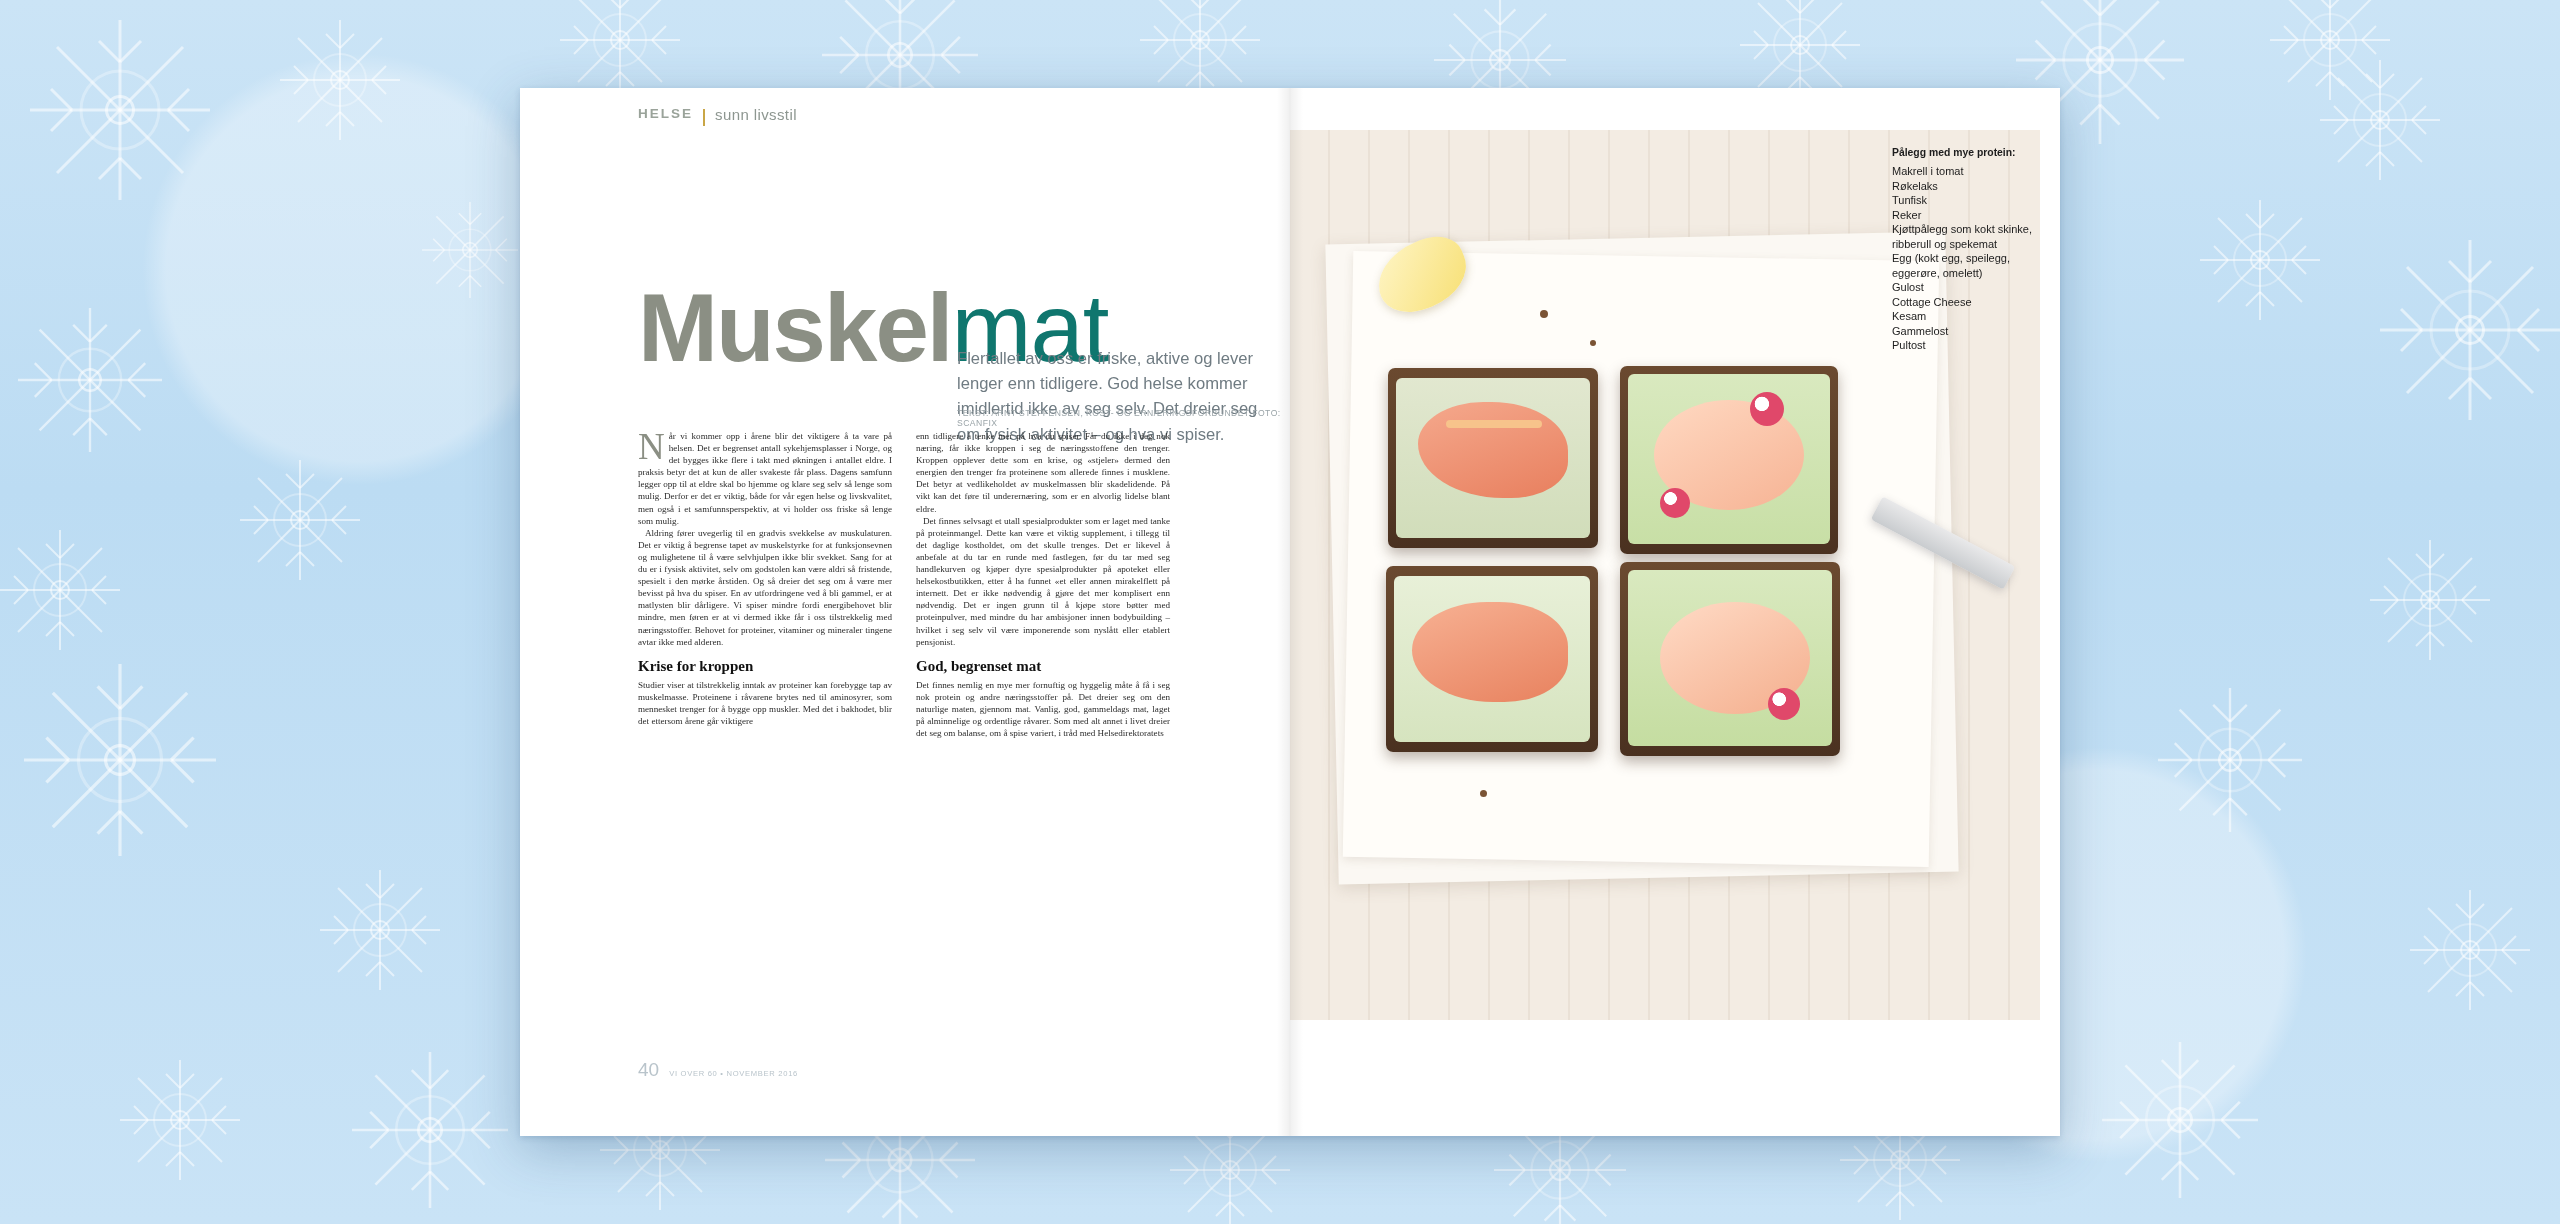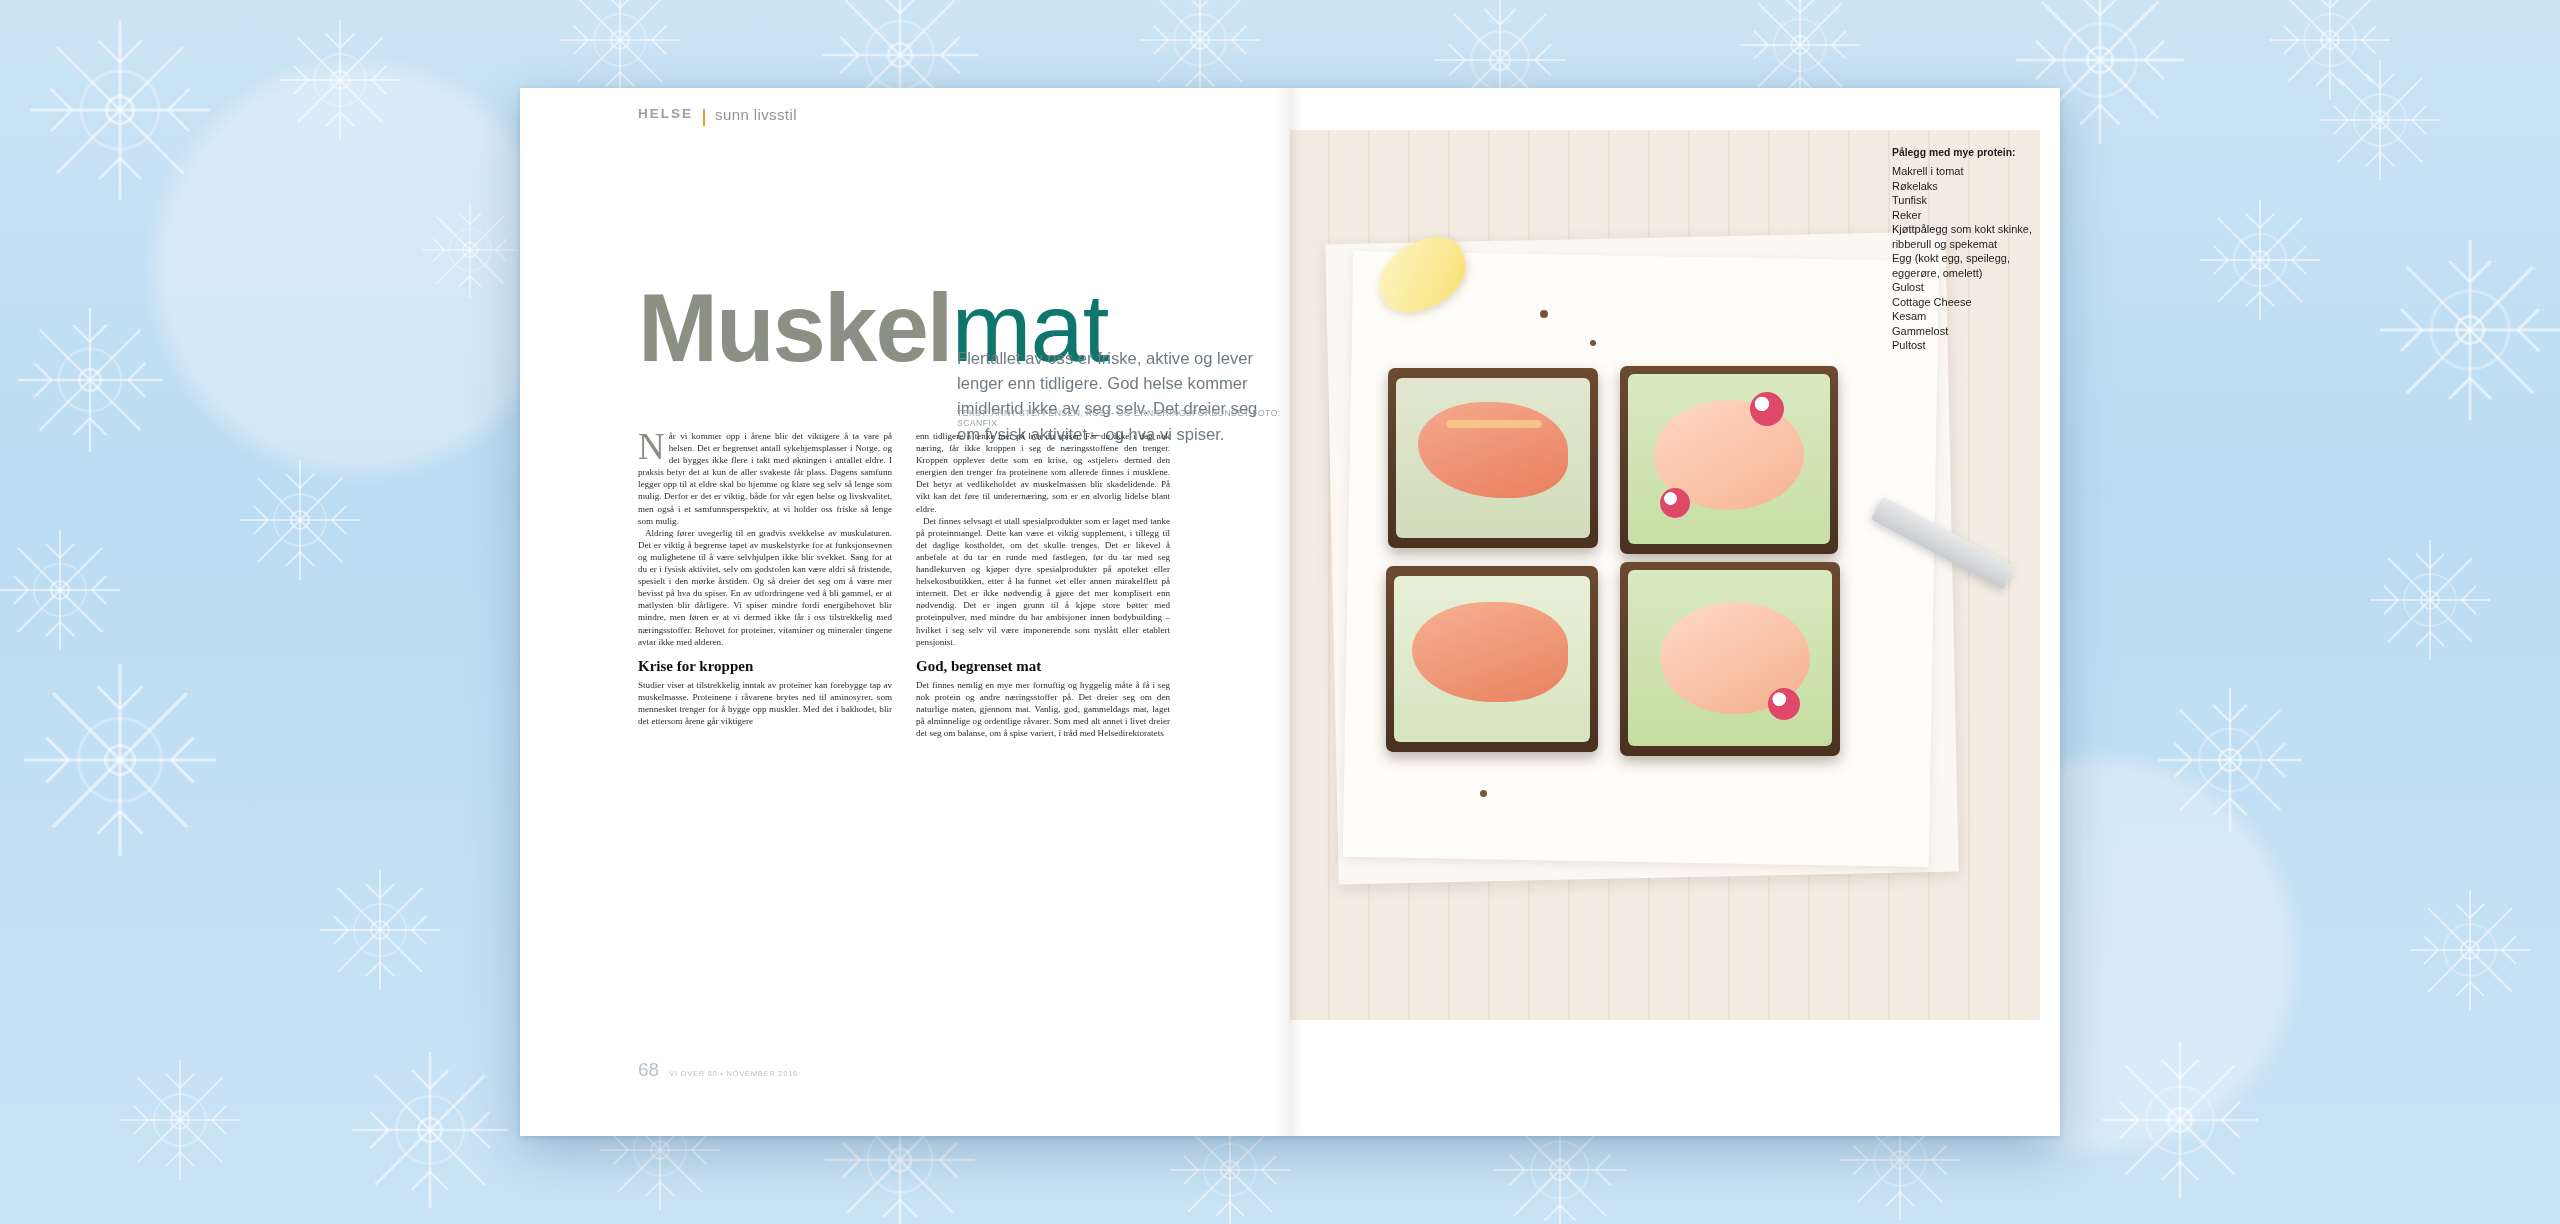--- a/index.html
+++ b/index.html
@@ -215,21 +215,21 @@
       </div>
       <div class="col">
         <p class="first">enn tidligere å tenke mer på hva du spiser. Får du ikke i deg nok næring, får ikke kroppen i seg de næringsstoffene den trenger. Kroppen opplever dette som en krise, og «stjeler» dermed den energien den trenger fra proteinene som allerede finnes i musklene. Det betyr at vedlikeholdet av muskelmassen blir skadelidende. På vikt kan det føre til underernæring, som er en alvorlig lidelse blant eldre.</p>
         <p>Det finnes selvsagt et utall spesialprodukter som er laget med tanke på proteinmangel. Dette kan være et viktig supplement, i tillegg til det daglige kostholdet, om det skulle trenges. Det er likevel å anbefale at du tar en runde med fastlegen, før du tar med seg handlekurven og kjøper dyre spesialprodukter på apoteket eller helsekostbutikken, etter å ha funnet «et eller annen mirakelflett på internett. Det er ikke nødvendig å gjøre det mer komplisert enn nødvendig. Det er ingen grunn til å kjøpe store bøtter med proteinpulver, med mindre du har ambisjoner innen bodybuilding – hvilket i seg selv vil være imponerende som nyslått eller etablert pensjonist.</p>
         <h4>God, begrenset mat</h4>
         <p class="first">Det finnes nemlig en mye mer fornuftig og hyggelig måte å få i seg nok protein og andre næringsstoffer på. Det dreier seg om den naturlige maten, gjennom mat. Vanlig, god, gammeldags mat, laget på alminnelige og ordentlige råvarer. Som med alt annet i livet dreier det seg om balanse, om å spise variert, i tråd med Helsedirektoratets</p>
       </div>
     </div>
 
     <div id="folio">
-      <span class="num">68</span>
+      <span class="num">40</span>
       <span class="txt">VI OVER 60 • NOVEMBER  2016</span>
     </div>
   </div>
 
   <div id="page-right">
 
     <div id="photo">
       <div class="wood"></div>
       <div class="paper-sheet"></div>
       <div class="paper-sheet2"></div>

